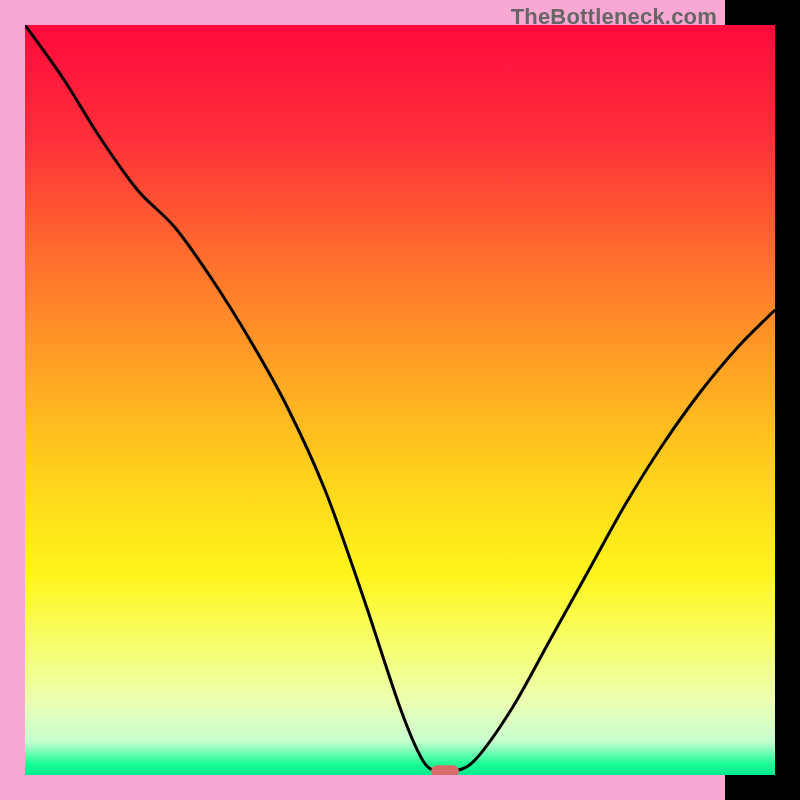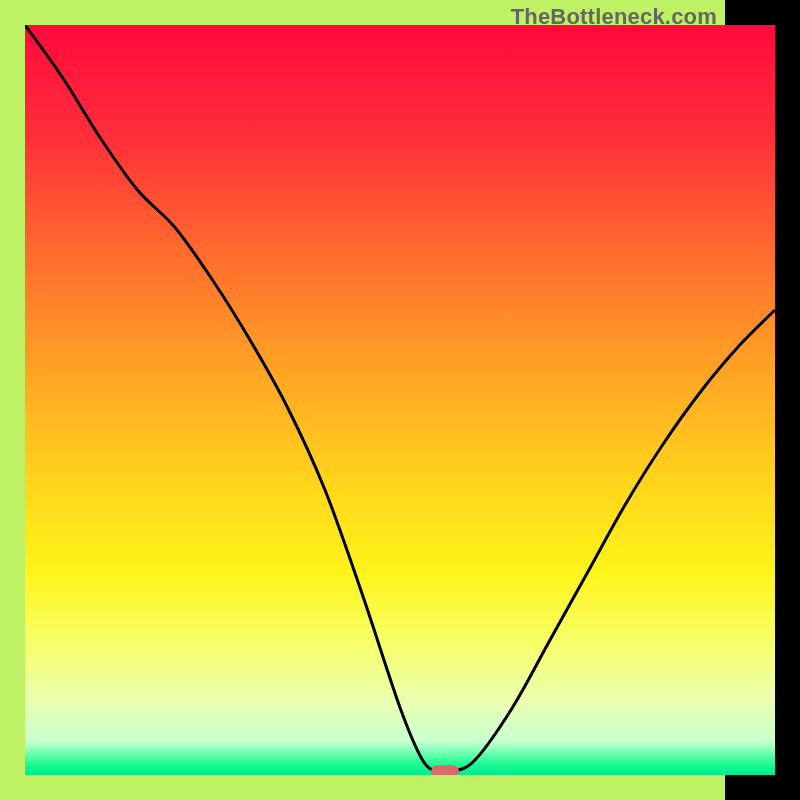--- a/index.html
+++ b/index.html
@@ -8,21 +8,21 @@
     width: 800px;
     height: 800px;
     background: #000;
     overflow: hidden;
     font-family: Arial, Helvetica, sans-serif;
   }
   .frame {
     position: relative;
     width: 725px;
     height: 800px;
-    background: #bef264;
+    background: #f9a8d4;
   }
   .watermark {
     position: absolute;
     top: 4px;
     right: 8px;
     color: #666;
     font-size: 22px;
     font-weight: 600;
     letter-spacing: 0.2px;
     user-select: none;

